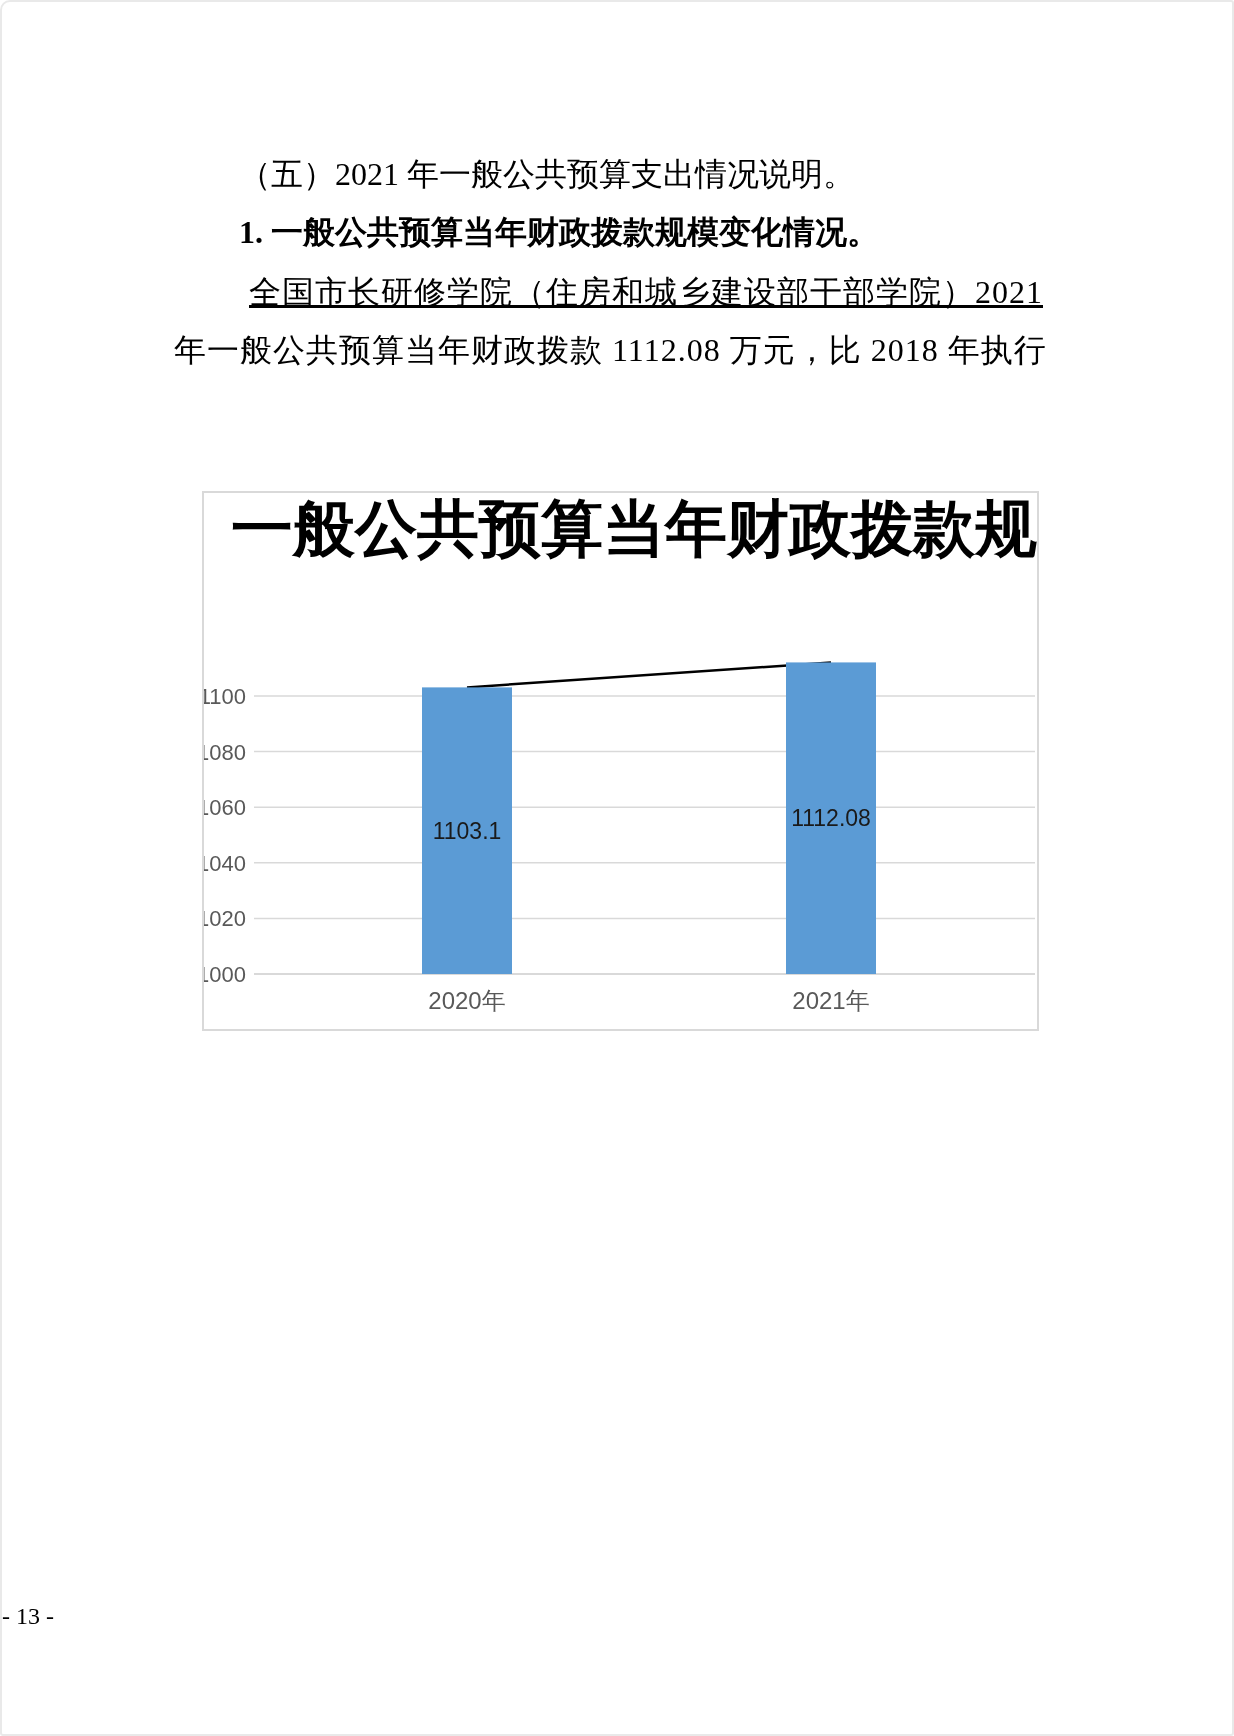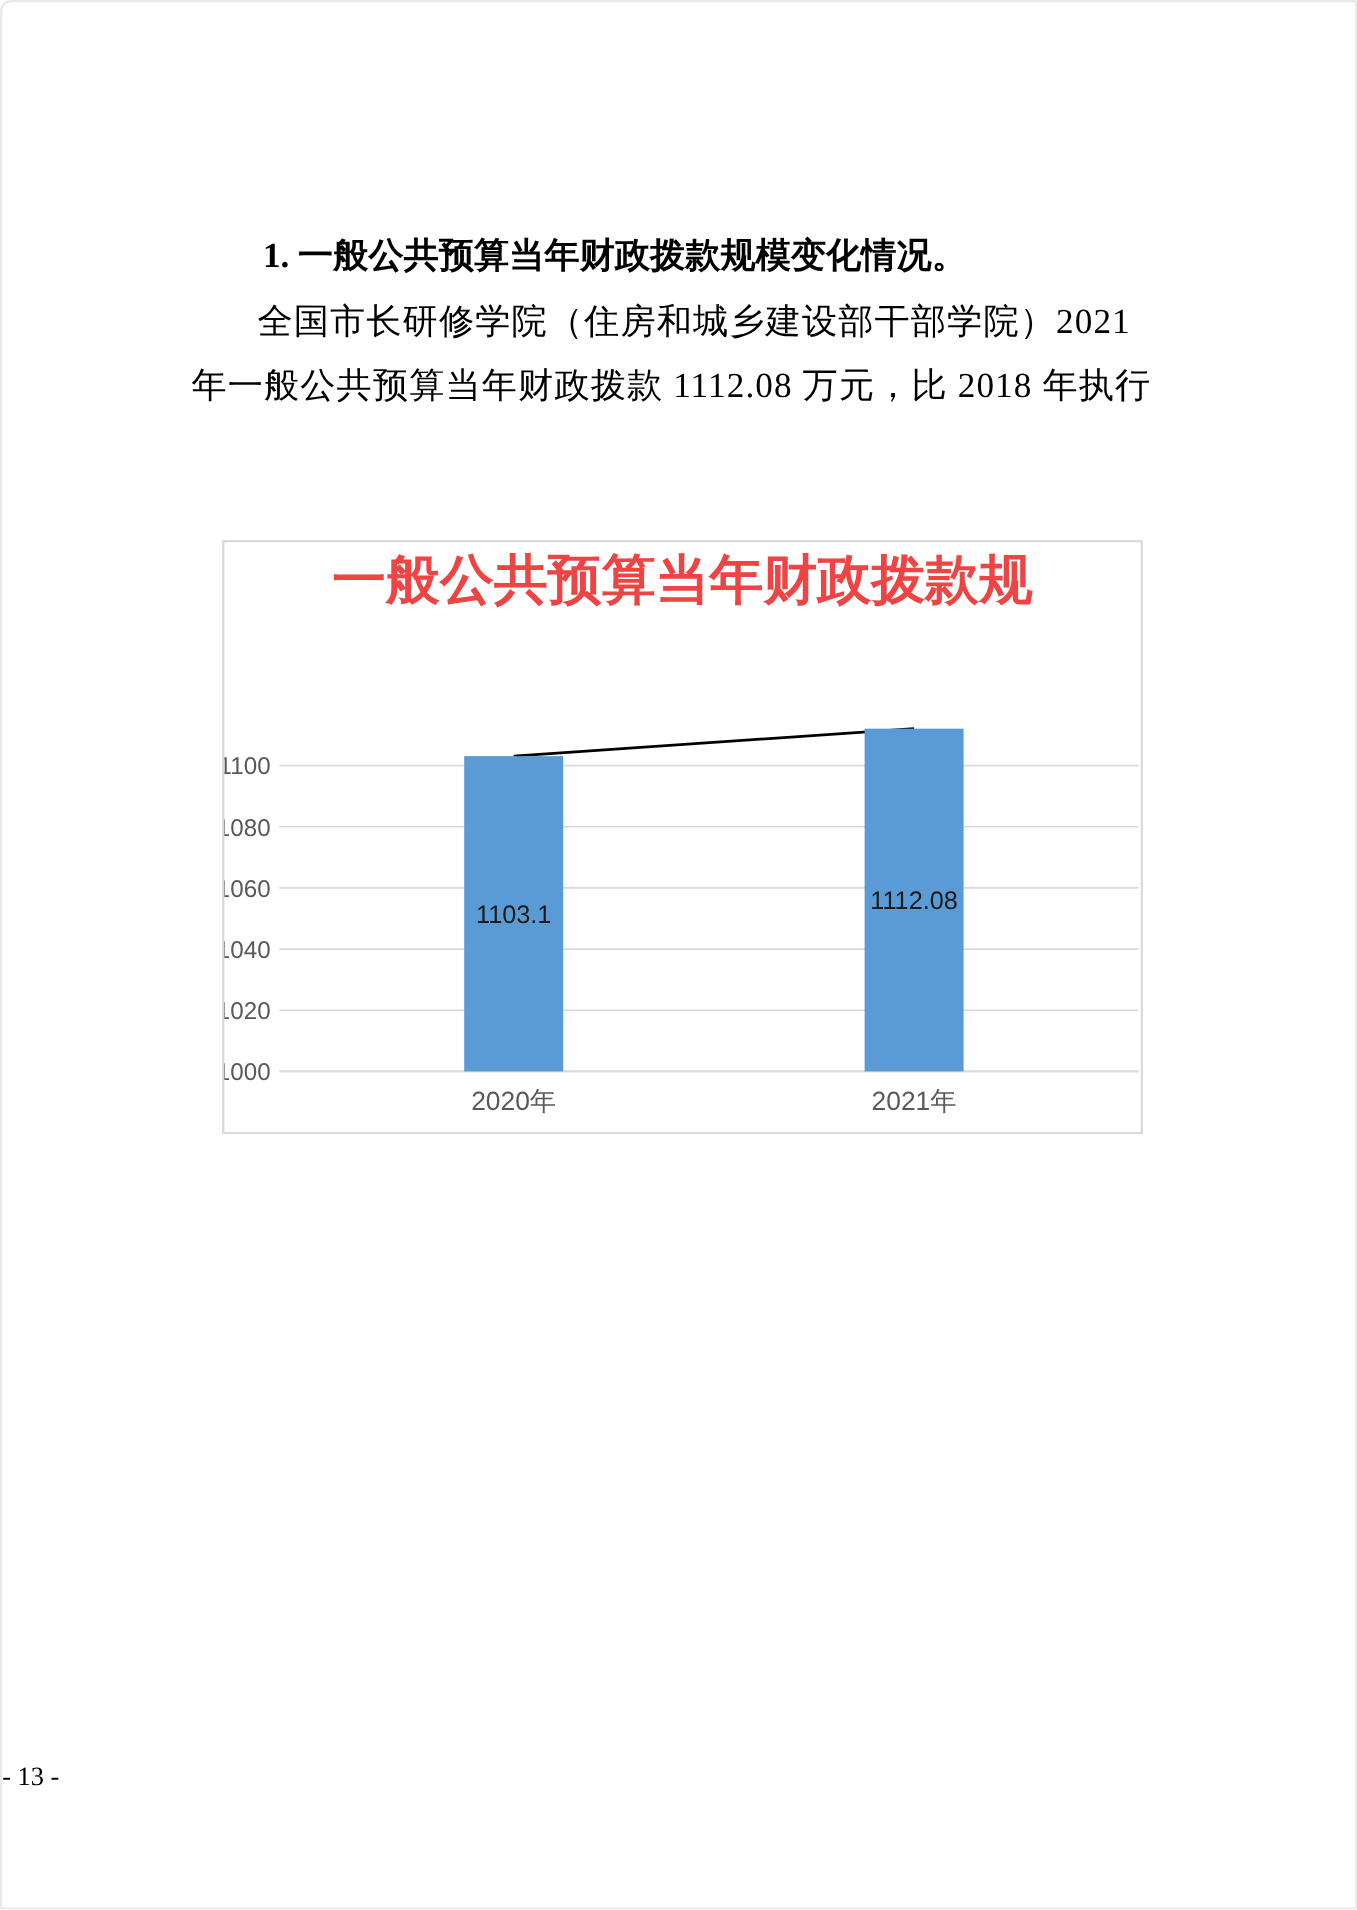--- a/index.html
+++ b/index.html
@@ -19,44 +19,45 @@
     font-size:32px;line-height:40px;white-space:nowrap;
   }
   .h2{
     position:absolute;left:237px;top:210px;
     font-size:32px;line-height:40px;font-weight:bold;white-space:nowrap;
   }
   .para-line{
     position:absolute;font-size:32px;line-height:42px;
     letter-spacing:1px;white-space:nowrap;
   }
-  .pl-0{left:232px;top:269px;}
+  .pl-0{left:247px;top:269px;text-decoration:underline;}
   .pl-1{left:172px;top:327px;}
   .pl-2{left:172px;top:385px;}
   .chart{
     position:absolute;left:200px;top:489px;width:837px;height:540px;
     box-sizing:border-box;border:2px solid #d9d9d9;background:#fff;
   }
   .chart-title{
     position:absolute;top:6px;left:0;width:100%;
-    text-align:center;font-family:"Liberation Sans", sans-serif;
-    font-weight:bold;font-size:49px;line-height:59px;color:#ef4444;
+    text-align:right;font-family:"Liberation Sans", sans-serif;
+    font-weight:bold;font-size:62px;line-height:59px;color:#000000;
   }
   .chart svg{position:absolute;left:0;top:0;}
   .chart svg text{font-family:"Liberation Sans", sans-serif;}
   .page-number{
     position:absolute;left:0;top:1600px;width:100%;
     font-size:24px;line-height:28px;
   }
 </style>
 </head>
 <body>
 
 <div class="page">
 
+  <div class="h1">（五）2021 年一般公共预算支出情况说明。</div>
 
   <div class="h2">1. 一般公共预算当年财政拨款规模变化情况。</div>
 
   <div class="para-line pl-0">全国市长研修学院（住房和城乡建设部干部学院）2021</div>
   <div class="para-line pl-1">年一般公共预算当年财政拨款 1112.08 万元，比 2018 年执行</div>
 
   <div class="chart">
     <div class="chart-title">
       <div>一般公共预算当年财政拨款规</div>
     </div>

